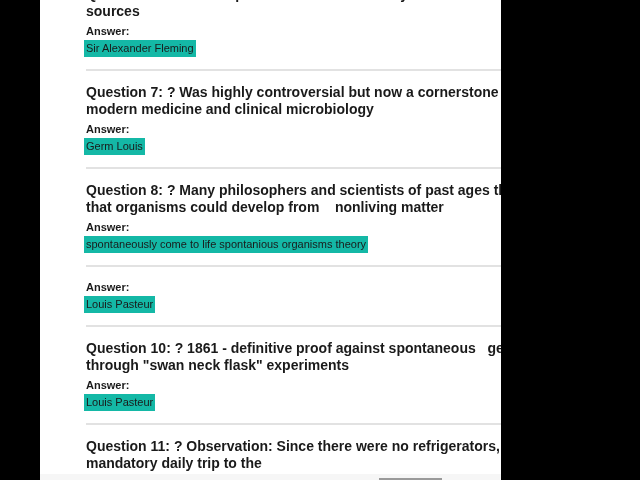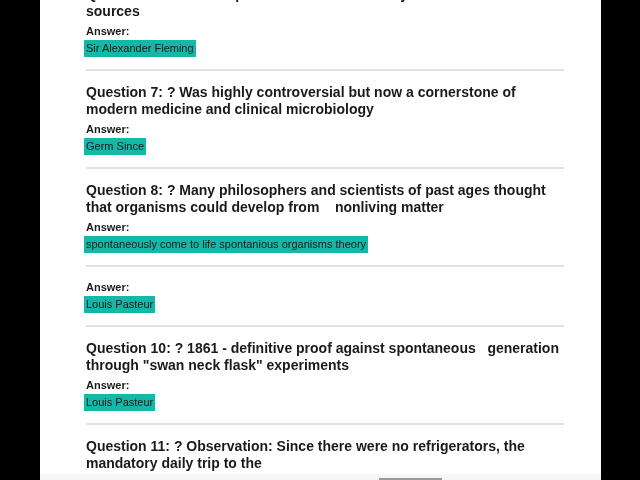--- a/index.html
+++ b/index.html
@@ -8,21 +8,21 @@
     width: 640px;
     height: 480px;
     overflow: hidden;
     background: #000000;
     font-family: "Liberation Sans", sans-serif;
   }
   .page {
     position: absolute;
     left: 40px;
     top: 0;
-    width: 561px;
+    width: 461px;
     height: 480px;
     background: #ffffff;
     overflow: hidden;
   }
   .content {
     position: absolute;
     left: 46px;
     top: -14px;
     width: 478px;
   }
@@ -87,21 +87,21 @@
     <div class="question-block">
       <p class="q-text">Question 6: ?  who helped Lead to the discovery of other antibiotic sources</p>
       <div class="a-label">Answer:</div>
       <span class="a-value">Sir Alexander Fleming</span>
     </div>
     <div class="separator"></div>
 
     <div class="question-block">
       <p class="q-text">Question 7: ? Was highly controversial but now a cornerstone of modern medicine and clinical microbiology</p>
       <div class="a-label">Answer:</div>
-      <span class="a-value">Germ Since</span>
+      <span class="a-value">Germ Louis</span>
     </div>
     <div class="separator"></div>
 
     <div class="question-block">
       <p class="q-text">Question 8: ? Many philosophers and scientists of past ages thought that organisms could develop from    nonliving matter</p>
       <div class="a-label">Answer:</div>
       <span class="a-value">spontaneously come to life spontanious organisms theory</span>
     </div>
     <div class="separator"></div>
 

